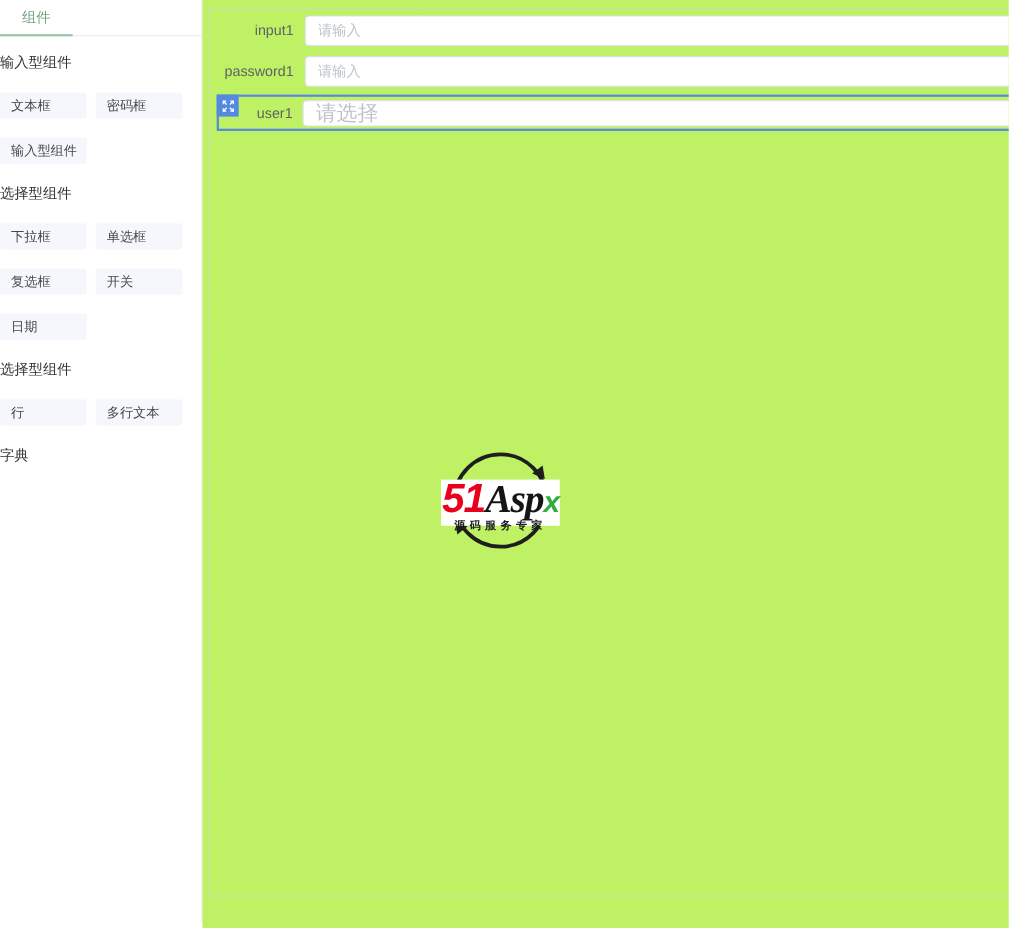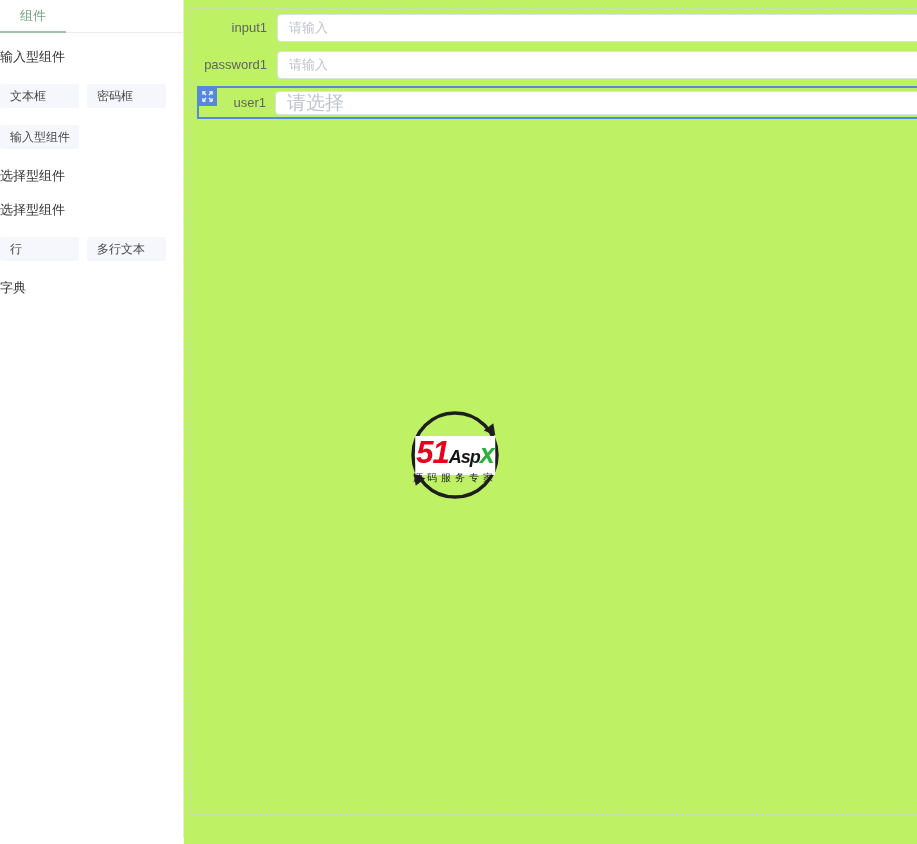--- a/index.html
+++ b/index.html
@@ -44,44 +44,51 @@
                 display:flex; align-items:center; padding:0 11px; cursor:pointer;
                 background:#fff; }
   .select-box span { font-size:19px; color:#bfc4cc; }
 
   
   .logo { position:absolute; left:204px; top:400px; width:120px; height:96px; }
   .logo svg.ring { position:absolute; left:0; top:0; }
   .logo .brand { position:absolute; left:50%; top:27px; transform:translateX(-50%);
                  background:#fff; padding:0 1px; white-space:nowrap; line-height:34px;
                  font-style:italic; font-weight:bold; letter-spacing:-1px; }
-  .b51 { font-size:31px; color:#e8001c; }
-  .basp { font-size:18px; color:#151515; }
+  .b51 { font-size:37px; color:#e8001c; }
+  .basp { font-size:36px; color:#151515;font-family:Liberation Serif, serif; }
   .bx { font-size:27px; color:#2fae3e; }
   .tagline { position:absolute; left:50%; top:62px; transform:translateX(-50%);
-             font-size:10px; font-weight:normal; color:#1c1c1c; letter-spacing:4px;
+             font-size:10px; font-weight:bold; color:#1c1c1c; letter-spacing:4px;
              white-space:nowrap; }
 </style>
 </head>
 <body>
 
 <div class="sidebar">
   <div class="tabs">
     <div class="tab">组件</div>
   </div>
   <div class="panel">
 
     <div class="sec-title first">输入型组件</div>
     <div class="items">
       <div class="item">文本框</div>
       <div class="item">密码框</div>
       <div class="item">输入型组件</div>
     </div>
 
     <div class="sec-title">选择型组件</div>
+    <div class="items">
+      <div class="item">下拉框</div>
+      <div class="item">单选框</div>
+      <div class="item">复选框</div>
+      <div class="item">开关</div>
+      <div class="item">日期</div>
+    </div>
 
     <div class="sec-title">选择型组件</div>
     <div class="items">
       <div class="item">行</div>
       <div class="item">多行文本</div>
     </div>
 
     <div class="sec-title">字典</div>
 
   </div>

